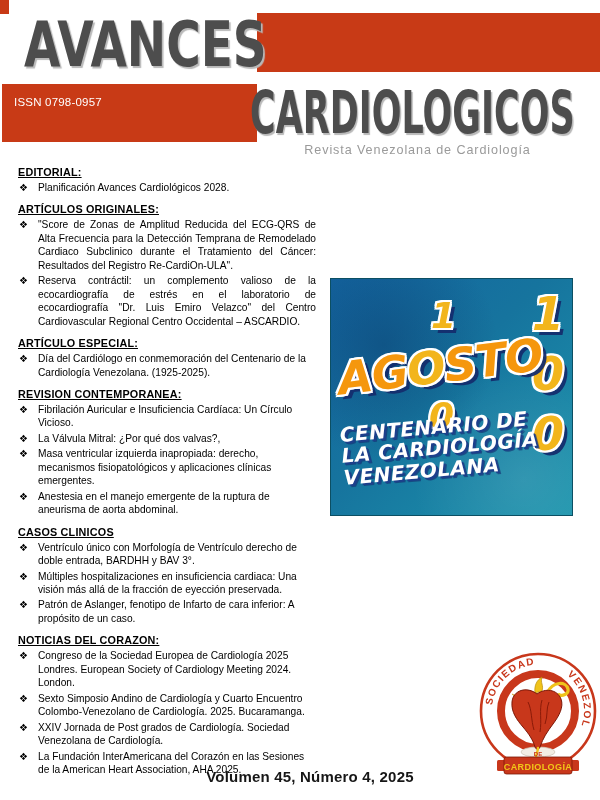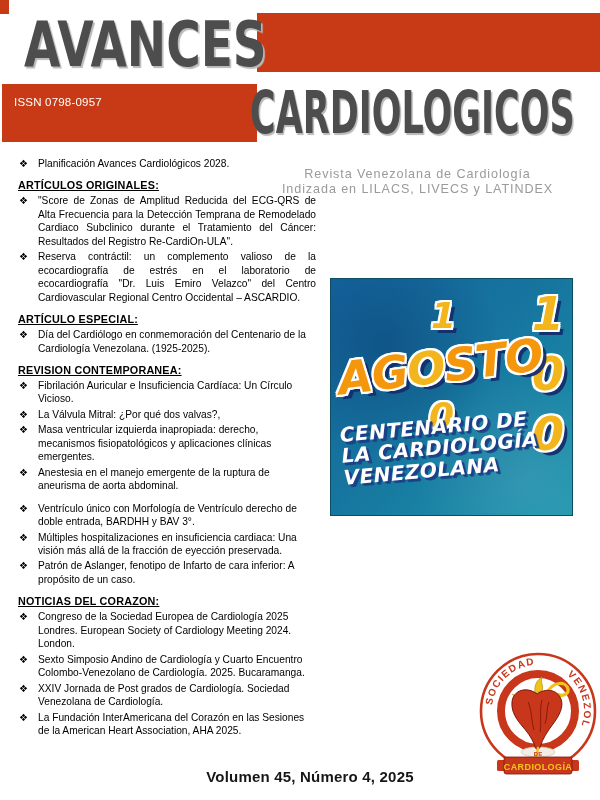--- a/index.html
+++ b/index.html
@@ -26,21 +26,20 @@
 
   .issn {
     position:absolute; left:12px; top:10px; color:#ffffff; font-weight:normal;
     font-size:11.5px; line-height:1.5; letter-spacing:0.2px; white-space:nowrap;
   }
 
   .subtitle {
     position:absolute; left:235px; top:143px; width:365px; text-align:center;
     color:#9a9a9a; font-size:12.6px; line-height:1.2; letter-spacing:0.9px;
     white-space:nowrap;
-    margin-top:24px;
   }
 
   
   #toc { position:absolute; left:16px; top:157px; width:300px; font-size:10.2px; }
   .toc-section { margin-bottom:9px; }
   .toc-heading {
     font-weight:bold; text-decoration:underline; font-size:10.8px;
     margin:9px 0 3px 2px; letter-spacing:0.2px; color:#000;
   }
   .toc-item { display:flex; margin-bottom:2px; line-height:1.32; }
@@ -99,25 +98,25 @@
 
   <div class="red-bar bar-left">
     <div class="issn">
       <div>ISSN 0798-0957</div>
     </div>
   </div>
   <div class="title t2">CARDIOLOGICOS</div>
 
   <div class="subtitle">
     <div>Revista Venezolana de Cardiología</div>
-    <div>Indizada en LILACS, LIVECS y LATINDEX</div>
   </div>
 
   <div id="toc">
       <div class="toc-section">
+        <div class="toc-heading">EDITORIAL:</div>
         <div class="toc-item">
           <span class="toc-bullet">❖</span>
           <span class="toc-text">Planificación Avances Cardiológicos 2028.</span>
         </div>
       </div>
       <div class="toc-section justify">
         <div class="toc-heading">ARTÍCULOS ORIGINALES:</div>
         <div class="toc-item">
           <span class="toc-bullet">❖</span>
           <span class="toc-text">"Score de Zonas de Amplitud Reducida del ECG-QRS de Alta Frecuencia para la Detección Temprana de Remodelado Cardiaco Subclinico durante el Tratamiento del Cáncer: Resultados del Registro Re-CardiOn-ULA".</span>
@@ -147,20 +146,21 @@
         <div class="toc-item">
           <span class="toc-bullet">❖</span>
           <span class="toc-text">Masa ventricular izquierda inapropiada: derecho, mecanismos fisiopatológicos y aplicaciones clínicas emergentes.</span>
         </div>
         <div class="toc-item">
           <span class="toc-bullet">❖</span>
           <span class="toc-text">Anestesia en el manejo emergente de la ruptura de aneurisma de aorta abdominal.</span>
         </div>
       </div>
       <div class="toc-section">
+        <div class="toc-heading">CASOS CLINICOS</div>
         <div class="toc-item">
           <span class="toc-bullet">❖</span>
           <span class="toc-text">Ventrículo único con Morfología de Ventrículo derecho de doble entrada, BARDHH y BAV 3°.</span>
         </div>
         <div class="toc-item">
           <span class="toc-bullet">❖</span>
           <span class="toc-text">Múltiples hospitalizaciones en insuficiencia cardiaca: Una visión más allá de la fracción de eyección preservada.</span>
         </div>
         <div class="toc-item">
           <span class="toc-bullet">❖</span>

